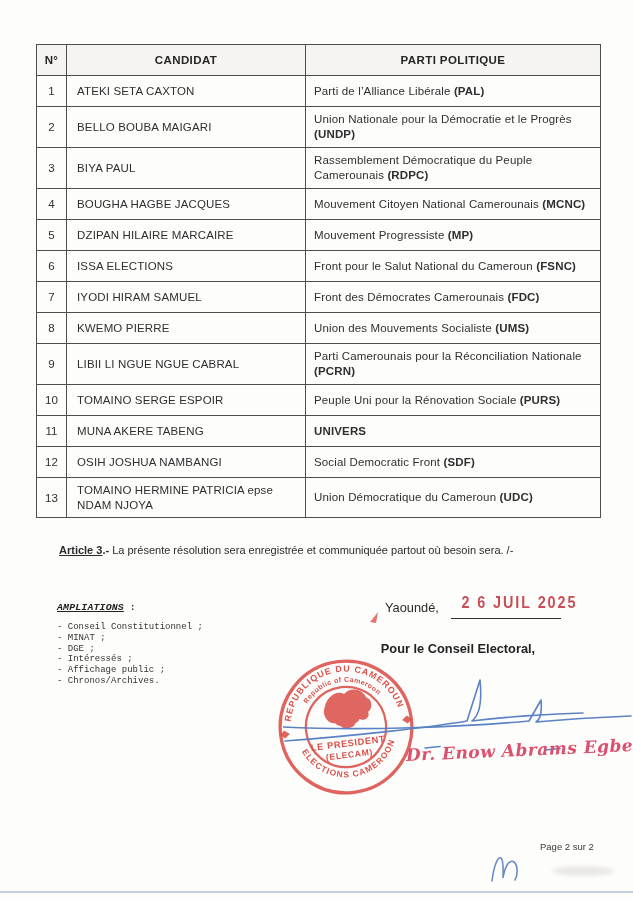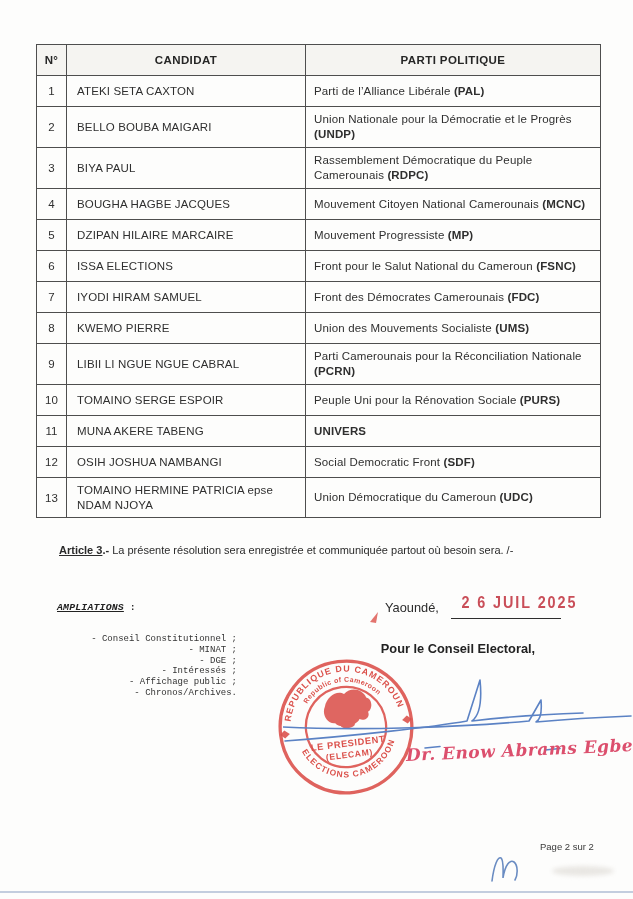--- a/index.html
+++ b/index.html
@@ -28,21 +28,21 @@
   .article {
     position:absolute; left:59px; top:541px; width:538px;
     font-size:11px; line-height:19.5px; text-align:justify; color:#2b2b2b;
   }
   .article .art-label { font-weight:700; text-decoration:underline; }
   .article .art-sep { font-weight:700; }
   
   .ampliations { position:absolute; left:57px; top:597px; width:180px;font-family:Liberation Mono, monospace; }
   .amp-title { font-size:9.8px; font-weight:700; font-style:italic; text-decoration:underline; letter-spacing:.2px; color:#222; display:inline;}
   .amp-colon { font-size:9.8px; font-weight:700; display:inline; }
-  .amp-list { margin-top:19px;text-align:right; }
+  .amp-list { margin-top:7px; }
   .amp-item { font-size:9px; line-height:10.8px; color:#333; }
   .amp-item::before { content:"-  "; }
   
   .place { position:absolute; left:385px; top:600px; font-size:12.8px; color:#2b2b2b; }
   .date-stamp {
     position:absolute; left:459px; top:594px; color:#c94e58; font-weight:700;
     font-size:15px; letter-spacing:2px; transform:scale(.96,1.08); white-space:nowrap;
   }
   .date-underline { position:absolute; left:451px; top:618px; width:110px; height:0; border-bottom:1.5px solid #2e2e2e; }
   .for-block { position:absolute; left:350px; top:640px; width:216px; text-align:center; font-weight:700; font-size:12.8px; line-height:18px; color:#222; }

